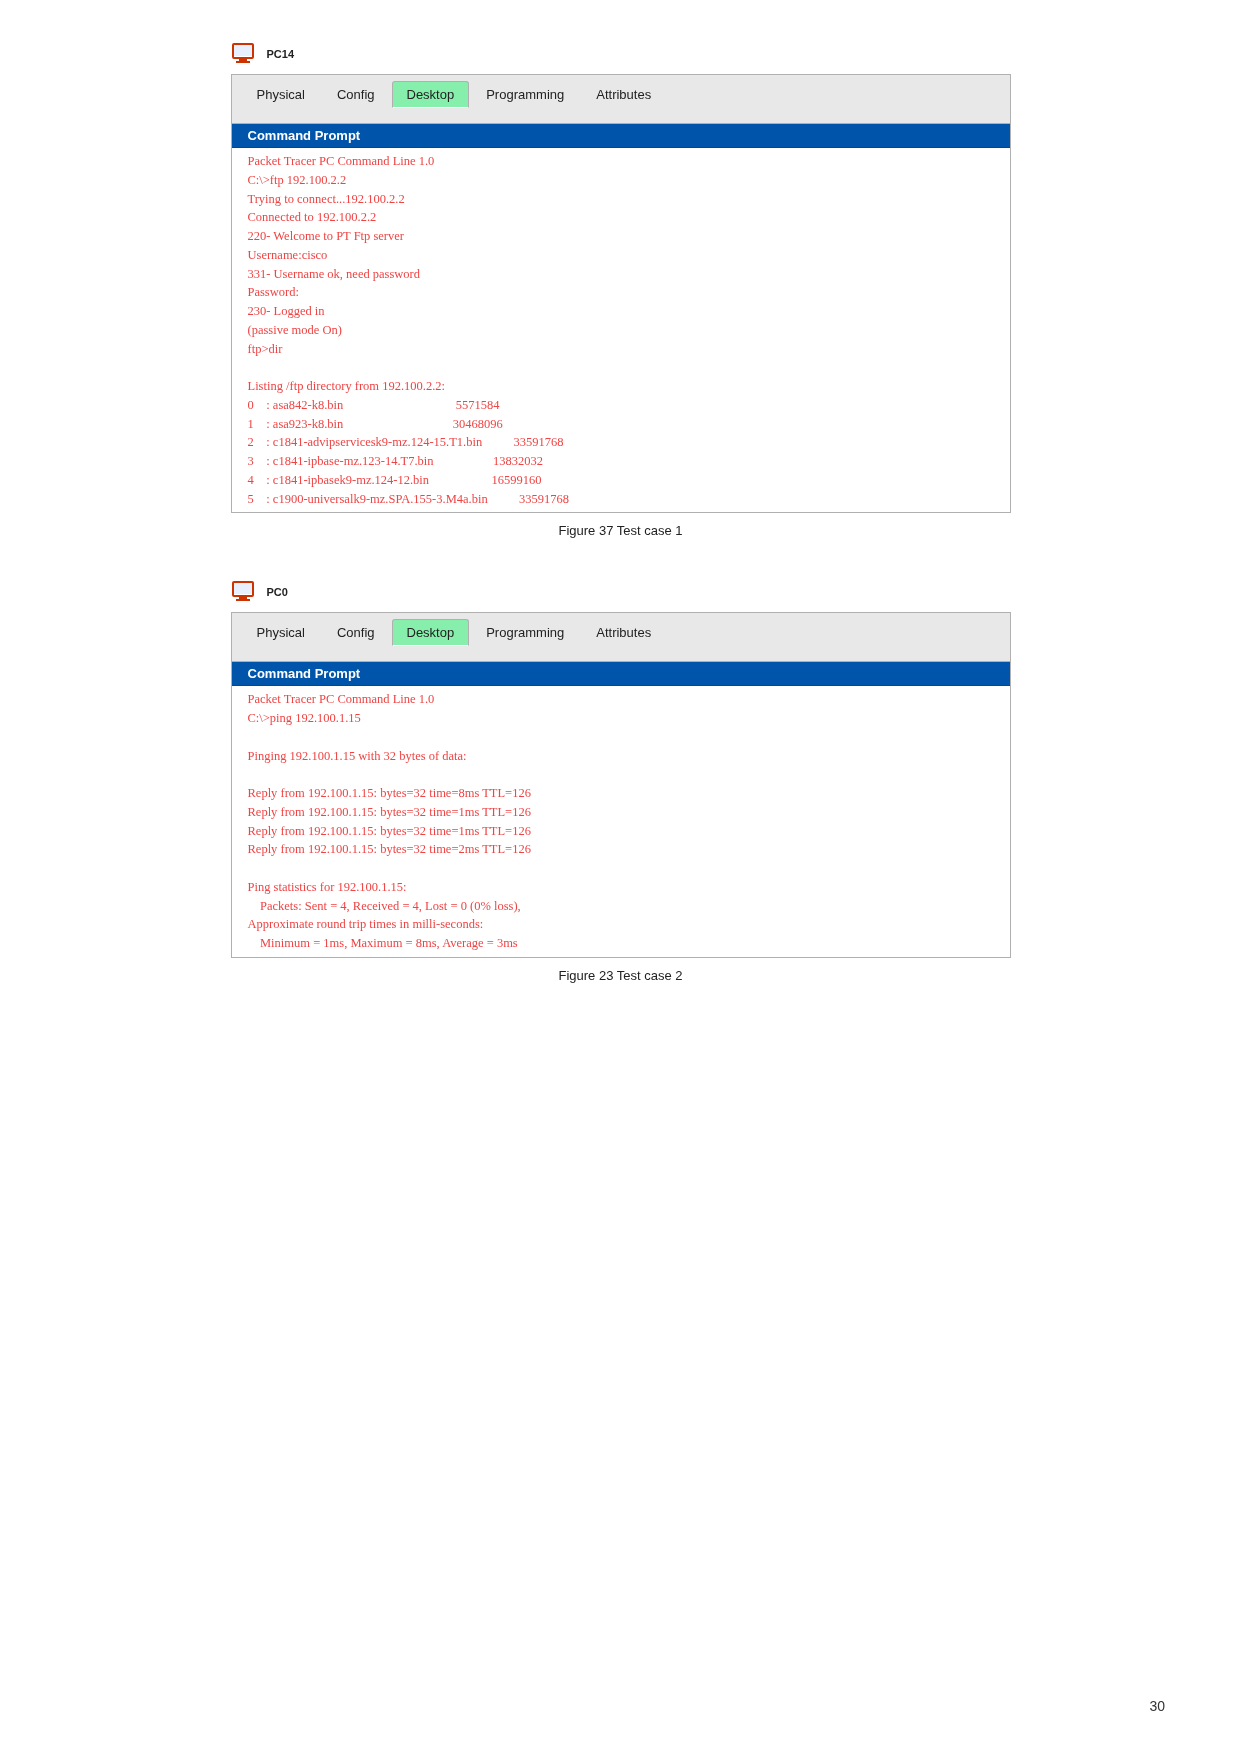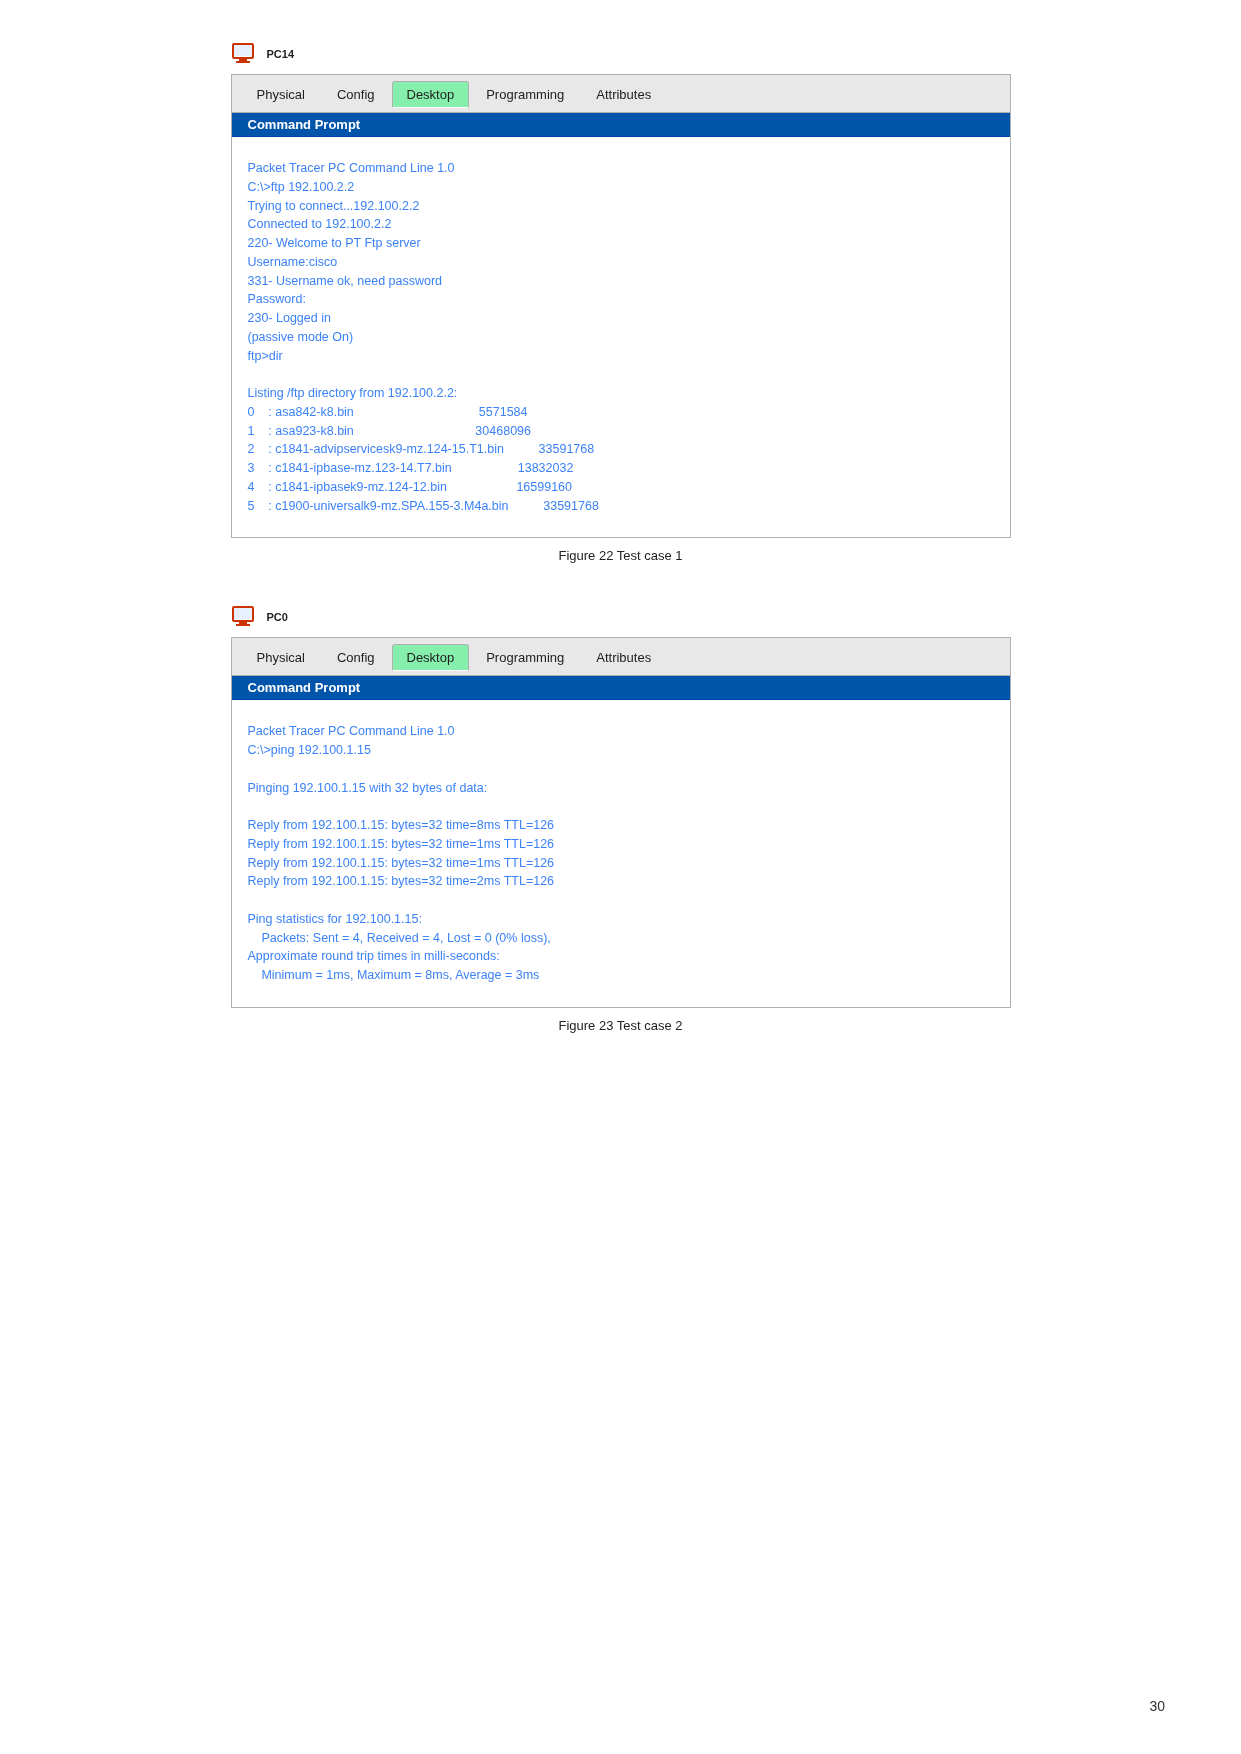--- a/index.html
+++ b/index.html
@@ -50,21 +50,21 @@
       width: 100%;
       border: 1px solid #b0b0b0;
       background: #f0f0f0;
     }
 
     .tab-bar {
       display: flex;
       flex-direction: row;
       background: #e8e8e8;
       border-bottom: 1px solid #b0b0b0;
-      padding: 6px 10px 5px 10px;
+      padding: 6px 10px 16px 10px;
       gap: 2px;
     }
 
     .tab {
       padding: 5px 14px;
       font-size: 13px;
       background: #e8e8e8;
       border: 1px solid transparent;
       border-bottom: none;
       cursor: pointer;
@@ -83,24 +83,24 @@
       background: #0055aa;
       color: #ffffff;
       font-size: 13px;
       font-weight: bold;
       padding: 4px 16px;
       border-bottom: 1px solid #0044aa;
     }
 
     .terminal-body {
       background: #ffffff;
-      font-family: Liberation Sans, sans-serif;
+      font-family: Liberation Serif, serif;
       font-size: 12.5px;
-      color: #3b82f6;
-      padding: 22px 16px;
+      color: #ef4444;
+      padding: 4px 16px;
       min-height: 200px;
       white-space: pre;
       line-height: 1.5;
     }
 
     .figure-caption {
       margin-top: 10px;
       font-size: 13px;
       color: #222;
       text-align: center;
@@ -156,21 +156,21 @@
 
 Listing /ftp directory from 192.100.2.2:
 0    : asa842-k8.bin                                    5571584
 1    : asa923-k8.bin                                   30468096
 2    : c1841-advipservicesk9-mz.124-15.T1.bin          33591768
 3    : c1841-ipbase-mz.123-14.T7.bin                   13832032
 4    : c1841-ipbasek9-mz.124-12.bin                    16599160
 5    : c1900-universalk9-mz.SPA.155-3.M4a.bin          33591768</div>
     </div>
 
-    <div class="figure-caption">Figure 22 Test case 1</div>
+    <div class="figure-caption">Figure 37 Test case 1</div>
   </div>
 
   <div class="figure-block">
     <div class="device-header">
 
       <svg class="pc-icon" viewBox="0 0 28 28" xmlns="http://www.w3.org/2000/svg">
         <rect x="2" y="4" width="20" height="14" rx="1" fill="none" stroke="#cc3300" stroke-width="2"></rect>
         <rect x="8" y="18" width="8" height="3" fill="#cc3300"></rect>
         <rect x="5" y="21" width="14" height="2" fill="#cc3300"></rect>
         <rect x="3" y="5" width="18" height="11" fill="#e8f0ff"></rect>

